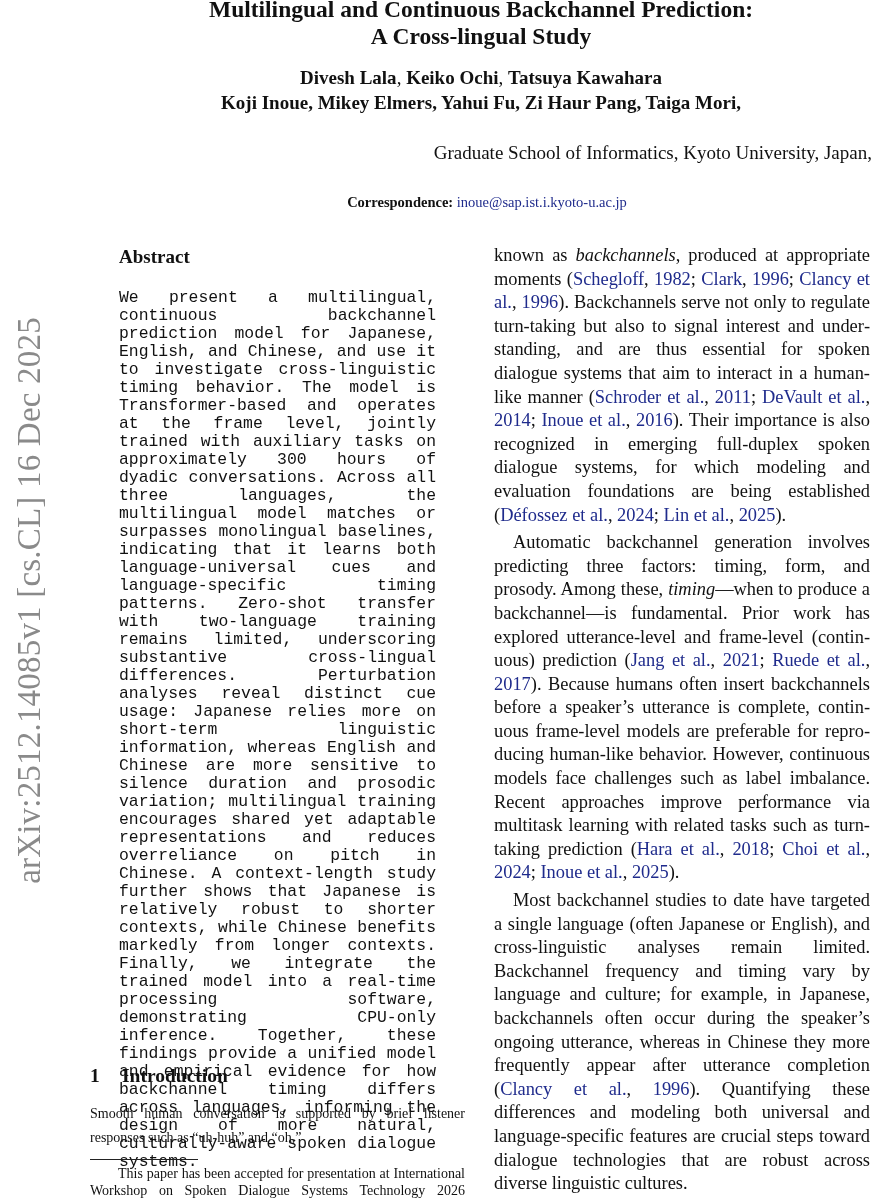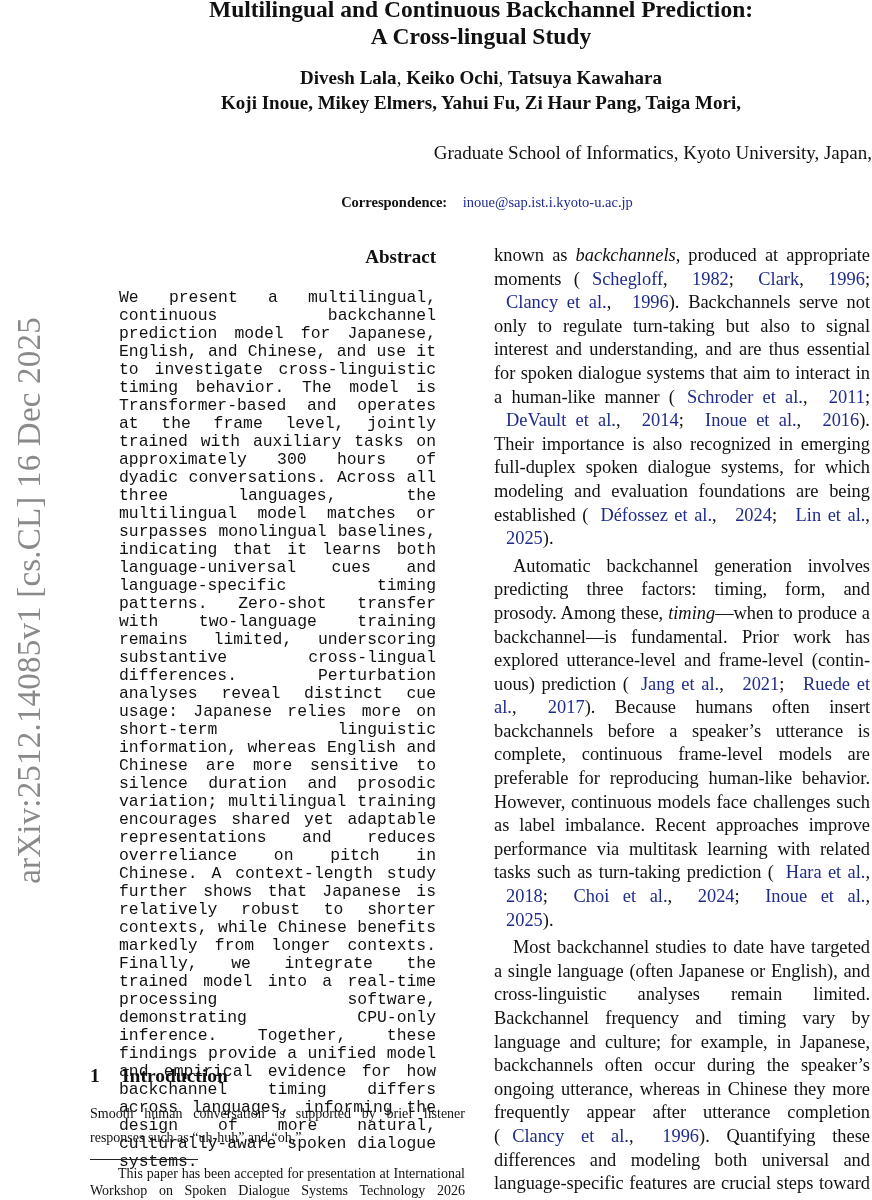--- a/index.html
+++ b/index.html
@@ -26,25 +26,25 @@
     }
     .affiliation {
       position: absolute; left: 90px; width: 782px; top: 141px;
       text-align: right; font-size: 19px; line-height: 24px;
     }
     .correspondence {
       position: absolute; left: 90px; width: 782px; top: 193px;
       text-align: center; font-size: 14.5px; line-height: 18px;
     }
     .correspondence b { font-weight: bold; margin-left: 12px; }
-    a, .cite { color: #1f2b8c; text-decoration: none; margin-left: 12px; }
+    a, .cite { color: #1f2b8c; text-decoration: none; }
 
     .col-left { position: absolute; left: 119px; width: 317px; top: 245px; }
     .abstract-heading {
-      text-align: right; font-weight: bold; font-size: 19px; line-height: 24px;
+      text-align: left; font-weight: bold; font-size: 19px; line-height: 24px;
       margin: 0 0 20px 0;
     }
     .abstract-body {
       font-size: 16.4px; line-height: 18px; text-align: justify;
       hyphens: manual;
       font-family: Liberation Mono, monospace;
     }
     .intro-wrap { position: absolute; left: 90px; width: 375px; top: 1063px; }
     .section-heading { font-weight: bold; font-size: 19.5px; line-height: 26px; margin: 0; }
     .section-heading .num { display: inline-block; width: 32px; }

